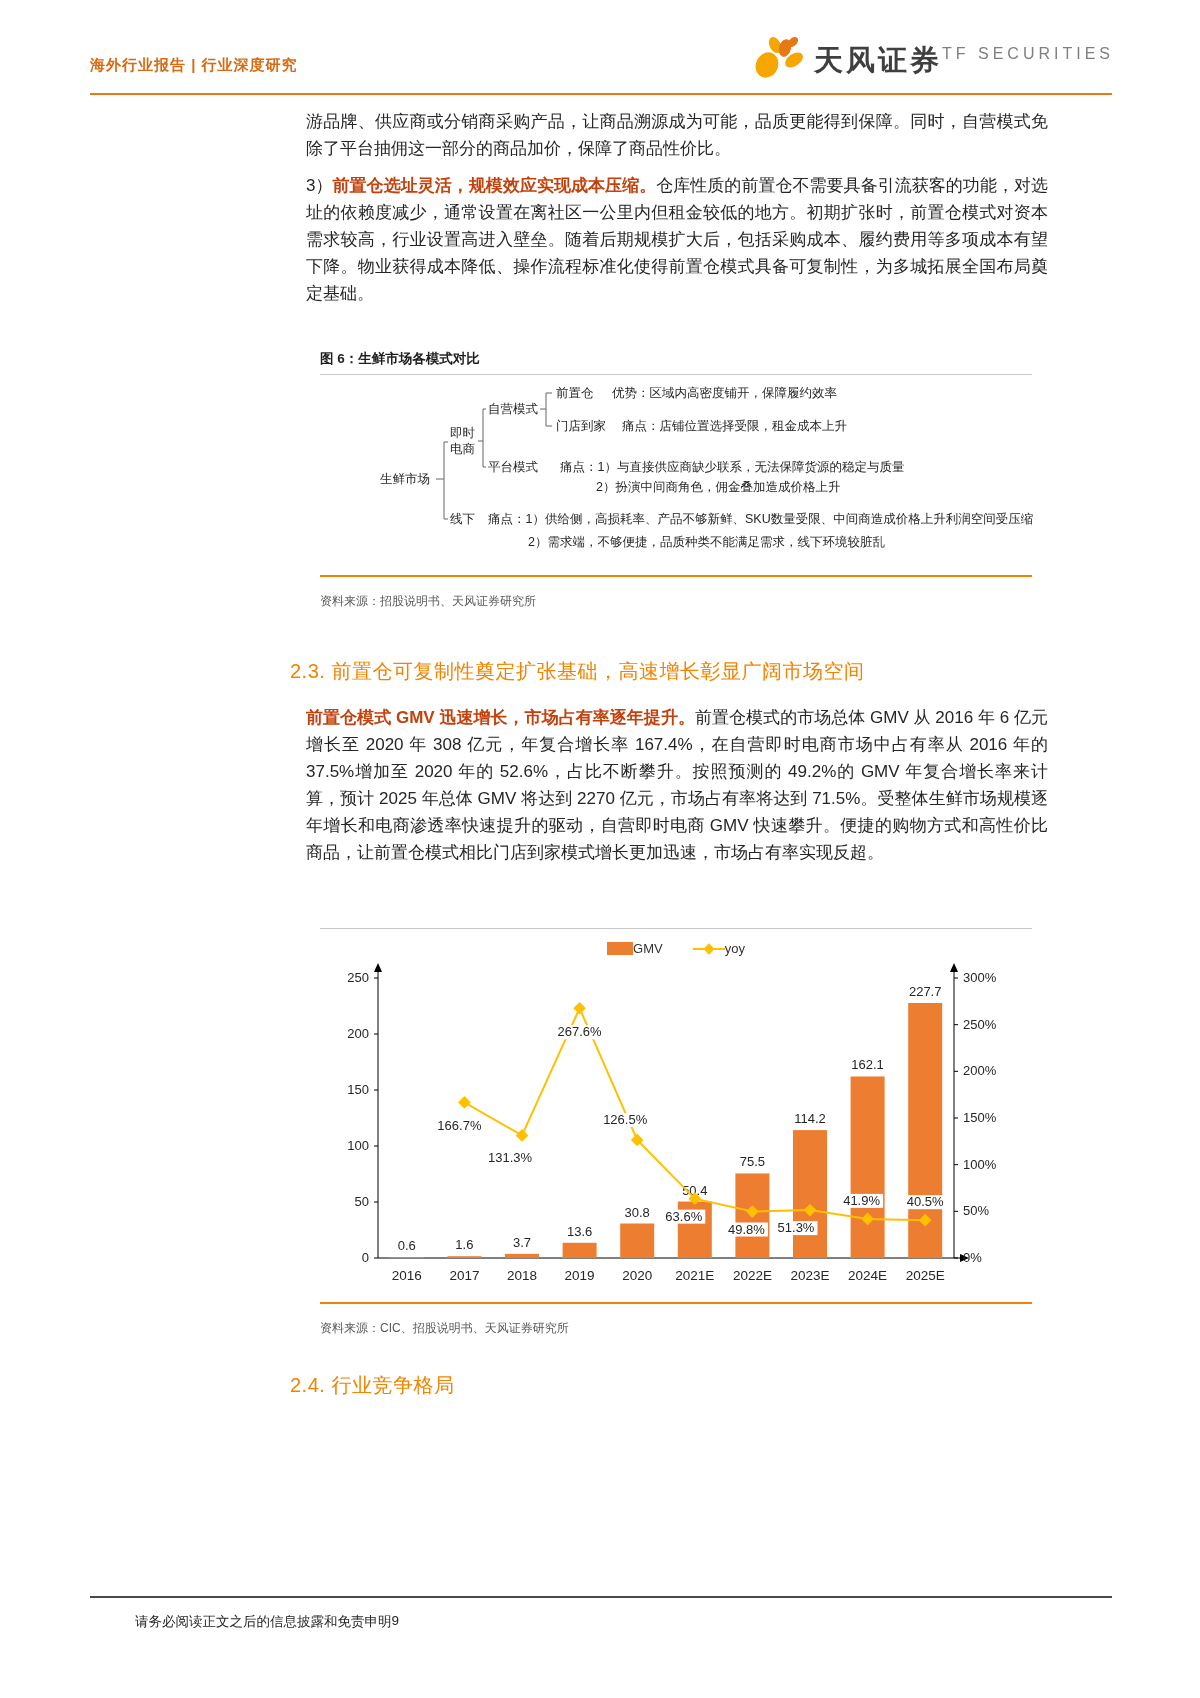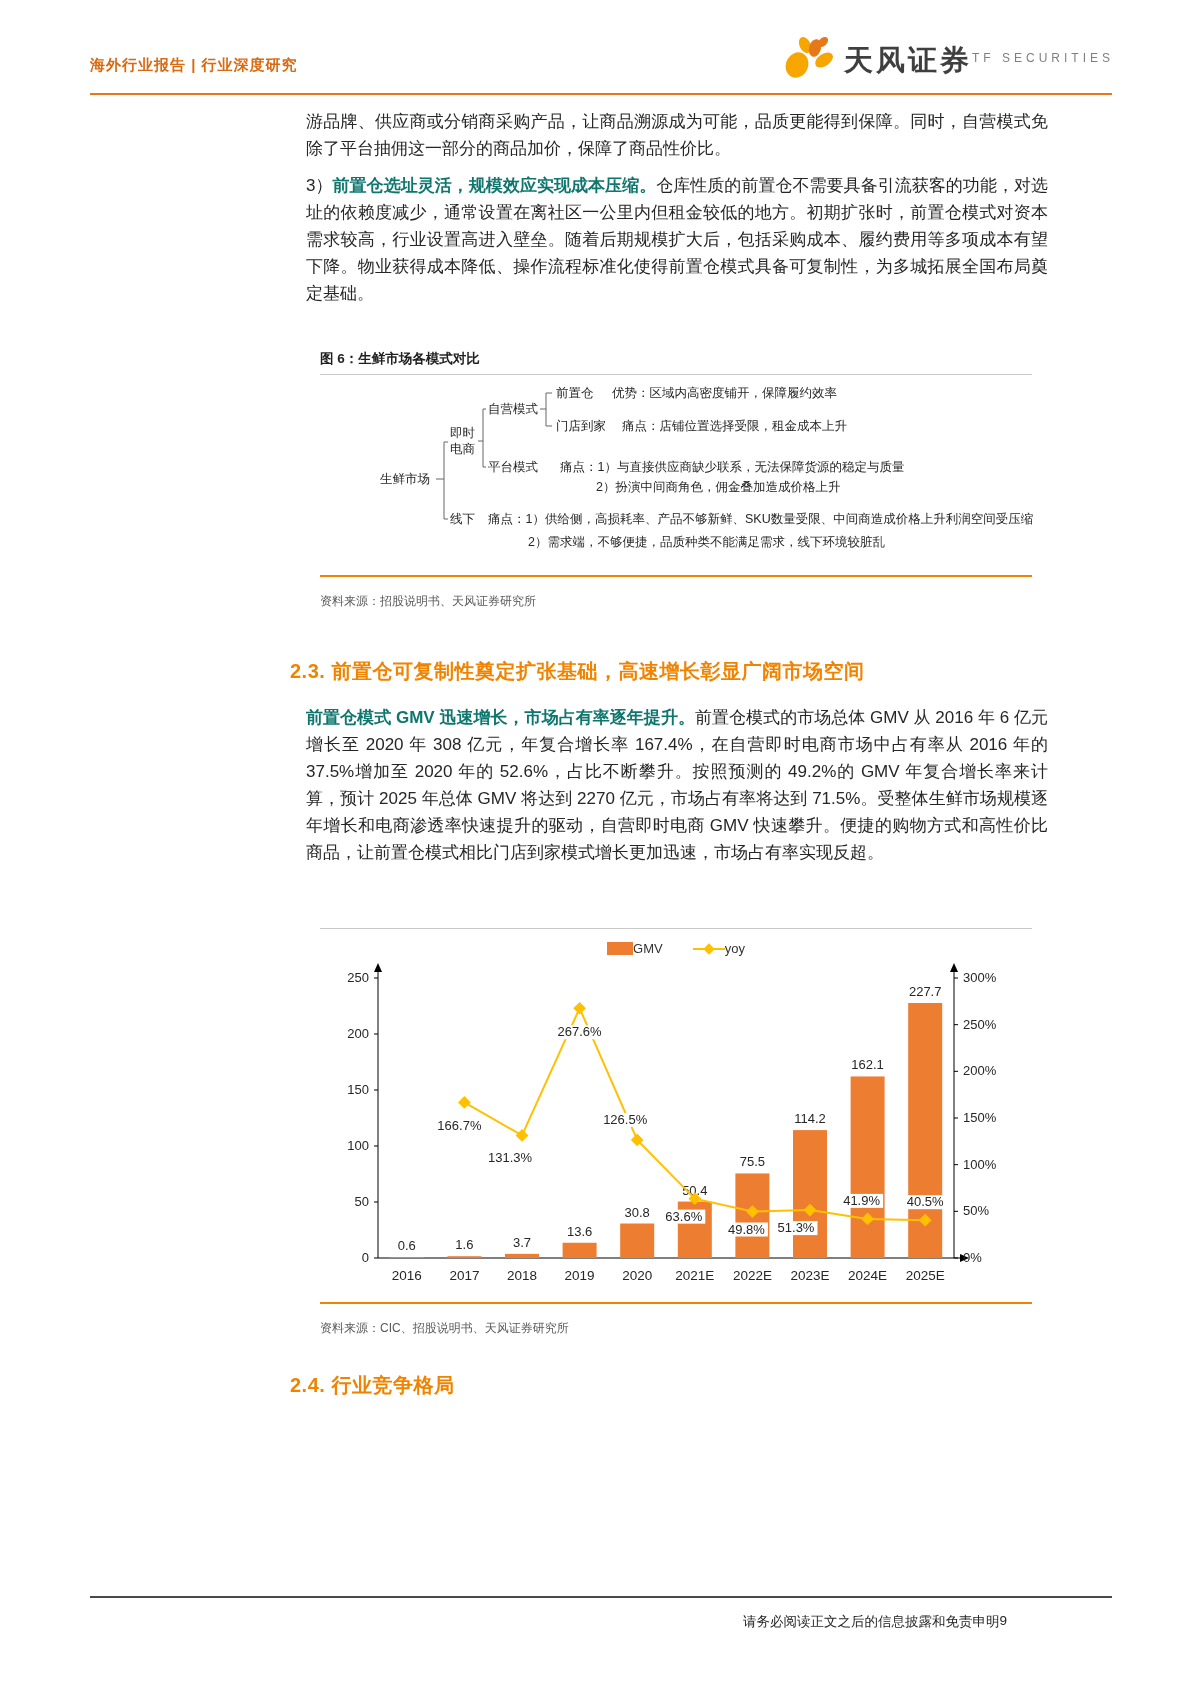--- a/index.html
+++ b/index.html
@@ -5,53 +5,53 @@
   html,body{margin:0;padding:0;background:#ffffff}
   .page{position:relative;width:1200px;height:1698px;background:#fff;overflow:hidden;
         font-family:"Liberation Sans","DejaVu Sans",sans-serif;color:#262626}
 
   
   .hdr-left{position:absolute;left:90px;top:56px;font-size:15px;font-weight:bold;color:#D86A11;letter-spacing:1px}
   .hdr-rule{position:absolute;left:90px;top:93px;width:1022px;height:2px;background:#E87817}
   .logo{position:absolute;top:34px;right:86px;display:flex;align-items:center;gap:8px}
   .logo-text{display:flex;align-items:flex-start}
   .logo-cn{font-family:"Liberation Serif","DejaVu Serif",serif;font-size:29px;font-weight:bold;color:#3F3F3F;letter-spacing:3px;line-height:1.05}
-  .logo-en{font-size:12px;color:#7F7F7F;letter-spacing:4px;margin-top:6px}
+  .logo-en{font-size:16px;color:#7F7F7F;letter-spacing:4px;margin-top:0}
 
   
   .para{position:absolute;left:306px;width:742px;font-size:17px;line-height:27px;text-align:justify;color:#262626}
-  .b{font-weight:bold;color:#0f766e}
+  .b{font-weight:bold;color:#c2410c}
 
   
   .figure{position:absolute;left:320px;width:712px}
   .fig-title{font-size:13.5px;font-weight:bold;color:#1f1f1f;padding-bottom:6px}
   .fig-topline{height:1px;background:#C9C9C9}
   .fig-botline{height:2px;background:#F08300}
   .fig-source{font-size:12px;color:#595959;padding-top:16px}
 
   
   .diagram{position:relative;height:200px;font-size:12.5px;color:#262626}
   .dnode{position:absolute;line-height:16px;white-space:nowrap}
   .dnode.wrap2{white-space:normal;width:28px}
   .dlines{position:absolute;left:0;top:0;width:100%;height:100%}
 
   
-  .sec-head{position:absolute;left:290px;font-size:20px;font-weight:bold;color:#F08300;letter-spacing:.5px}
+  .sec-head{position:absolute;left:290px;font-size:20px;font-weight:normal;color:#F08300;letter-spacing:.5px}
 
   
   .legend{display:flex;justify-content:center;align-items:center;gap:30px;padding:12px 0 2px;font-size:13px;color:#333}
   .legend-item{display:flex;align-items:center;gap:0}
   .sw-bar{width:26px;height:13px;background:#ED7D31}
   .sw-line{position:relative;width:32px;height:14px}
   .sw-line::before{content:"";position:absolute;left:0;top:6px;width:32px;height:2px;background:#FFC000}
   .sw-line::after{content:"";position:absolute;left:12px;top:3px;width:8px;height:8px;background:#FFC000;transform:rotate(45deg)}
 
   
   .footer-rule{position:absolute;left:90px;top:1596px;width:1022px;height:2px;background:#4A4A4A}
-  .footer-row{position:absolute;left:90px;top:1613px;width:1022px;display:flex;justify-content:flex-end;
+  .footer-row{position:absolute;left:90px;top:1613px;width:1022px;display:flex;justify-content:flex-start;
               font-size:13.5px;color:#262626;padding:0 105px 0 45px;box-sizing:border-box}
   svg text{font-family:"Liberation Sans","DejaVu Sans",sans-serif}
 </style>
 </head>
 <body>
 
 <div class="page">
 
   <div class="hdr-left">海外行业报告 | 行业深度研究</div>
   <div class="logo">

